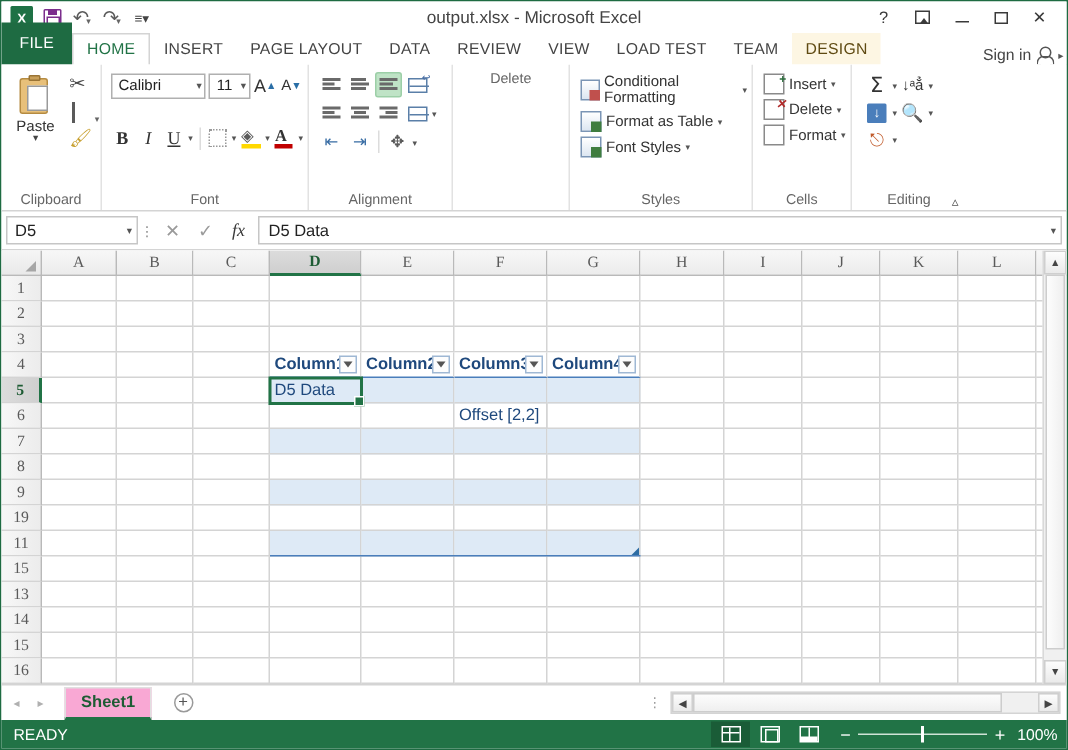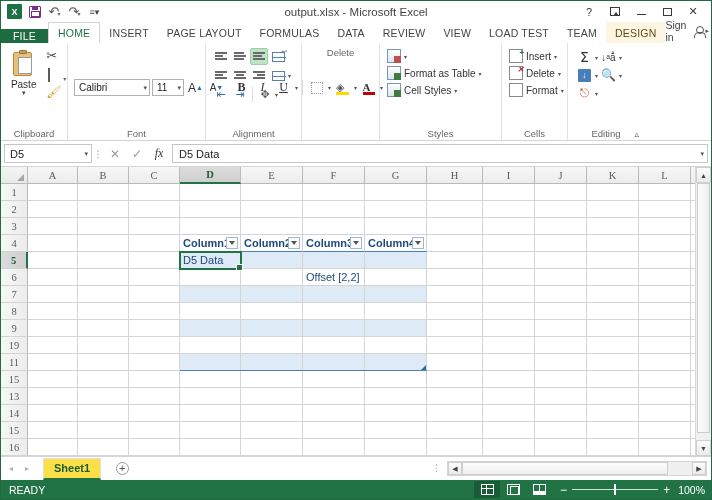--- a/index.html
+++ b/index.html
@@ -90,21 +90,21 @@
   }
   .tab {
     height: 21px; padding: 0 9px;
     display: flex; align-items: center;
     font-size: 10.5px; color: #444;
     letter-spacing: 0.2px;
     white-space: nowrap;
   }
   .tab.file {
     background: #1e6b42; color: #ffffff;
-    padding: 0 12px; height: 14px;
+    padding: 0 12px; height: 28px;
   }
   .tab.active {
     background: #ffffff; color: #217346;
     border-left: 1px solid #d4d4d4;
     border-right: 1px solid #d4d4d4;
     border-top: 1px solid #d4d4d4;
     font-weight: normal;
   }
   .tab.contextual { background: #fdf6e3; color: #5f4a12; }
   .signin {
@@ -179,21 +179,21 @@
   .ico-scissors { font-size: 13px; color: #4a4a4a; line-height: 14px; }
   .ico-copy {
     width: 11px;height:12px;border:1px solid #5a5a5a;background:#fff;
     position:relative;left:2px;top:2px;
   }
   .ico-copy::before{content:'';position:absolute;left:-3px;top:-3px;width:11px;height:12px;border:1px solid #5a5a5a;background:#fff;z-index:-1;}
   .ico-brush { font-size: 12px; color: #c8a030; line-height: 14px; }
 
   
   .g-font { width: 138px; }
-  .font-rows { display:flex; flex-direction:row; padding-top:2px; gap:3px; width:100%;}
+  .font-rows { display:flex; flex-direction:column; padding-top:2px; gap:17px; width:100%;}
   .frow { display:flex; align-items:center; gap:2px; padding-left:3px;}
   .combo {
     height: 17px; border: 1px solid #b0b0b0; background:#fff;
     display:flex; align-items:center; padding: 0 2px 0 4px;
     font-size: 10px; color:#222;
   }
   .combo .cv { flex:1; white-space:nowrap; overflow:hidden;}
   .combo .cc { font-size:7px; color:#555; padding-left:3px;}
   .font-name { width: 76px; }
   .font-size { width: 32px; }
@@ -416,21 +416,21 @@
     background:#ffffff;
     border-top:1px solid #d4d4d4;
   }
   .nav-btns{display:flex;align-items:center;padding-left:8px;gap:12px;}
   .nav-a{font-size:8px;color:#b0b0b0;}
   .sheet-tab {
     height:22px; margin-left:14px;
     padding: 0 10px;
     display:flex;align-items:center;
     font-size:11px; color:#1e5c34; font-weight:bold;
-    background:#fde047;
+    background:#f9a8d4;
     border-bottom:2px solid #217346;
     border-left:1px solid #e0e0e0; border-right:1px solid #e0e0e0;
     border-top:1px solid #e0e0e0;
   }
   .add-sheet {
     width:22px;height:22px;margin-left:10px;
     display:flex;align-items:center;justify-content:center;
   }
   .add-circle{
     width:13px;height:13px;border:1px solid #9a9a9a;border-radius:50%;
@@ -516,21 +516,20 @@
         </div>
       <div class="win-btn">✕</div>
     </div>
   </div>
 
   <div class="tabbar">
     <div class="tab file">FILE</div>
     <div class="tab active">HOME</div>
     <div class="tab">INSERT</div>
     <div class="tab">PAGE LAYOUT</div>
-    <div class="tab">FORMULAS</div>
     <div class="tab">DATA</div>
     <div class="tab">REVIEW</div>
     <div class="tab">VIEW</div>
     <div class="tab">LOAD TEST</div>
     <div class="tab">TEAM</div>
     <div class="tab contextual">DESIGN</div>
     <div class="signin">
       <span class="signin-text">Sign in</span>
       <span class="person-ico"></span>
       <span class="signin-caret">▸</span>
@@ -687,30 +686,31 @@
 
     <div class="rgroup g-number">
       <div class="rgroup-label">Delete</div>
     </div>
 
     <div class="rgroup g-styles">
       <div class="rgroup-body">
         <div class="st-rows">
           <div class="strow">
             <span class="st-ico cf"></span>
+            <span>Conditional Formatting</span>
             <span class="st-caret">▾</span>
           </div>
           <div class="strow">
             <span class="st-ico"></span>
             <span>Format as Table</span>
             <span class="st-caret">▾</span>
           </div>
           <div class="strow">
             <span class="st-ico"></span>
-            <span>Cell Styles</span>
+            <span>Font Styles</span>
             <span class="st-caret">▾</span>
           </div>
         </div>
       </div>
       <div class="rgroup-label">Styles</div>
     </div>
 
     <div class="rgroup g-cells">
       <div class="rgroup-body">
         <div class="cl-rows">

